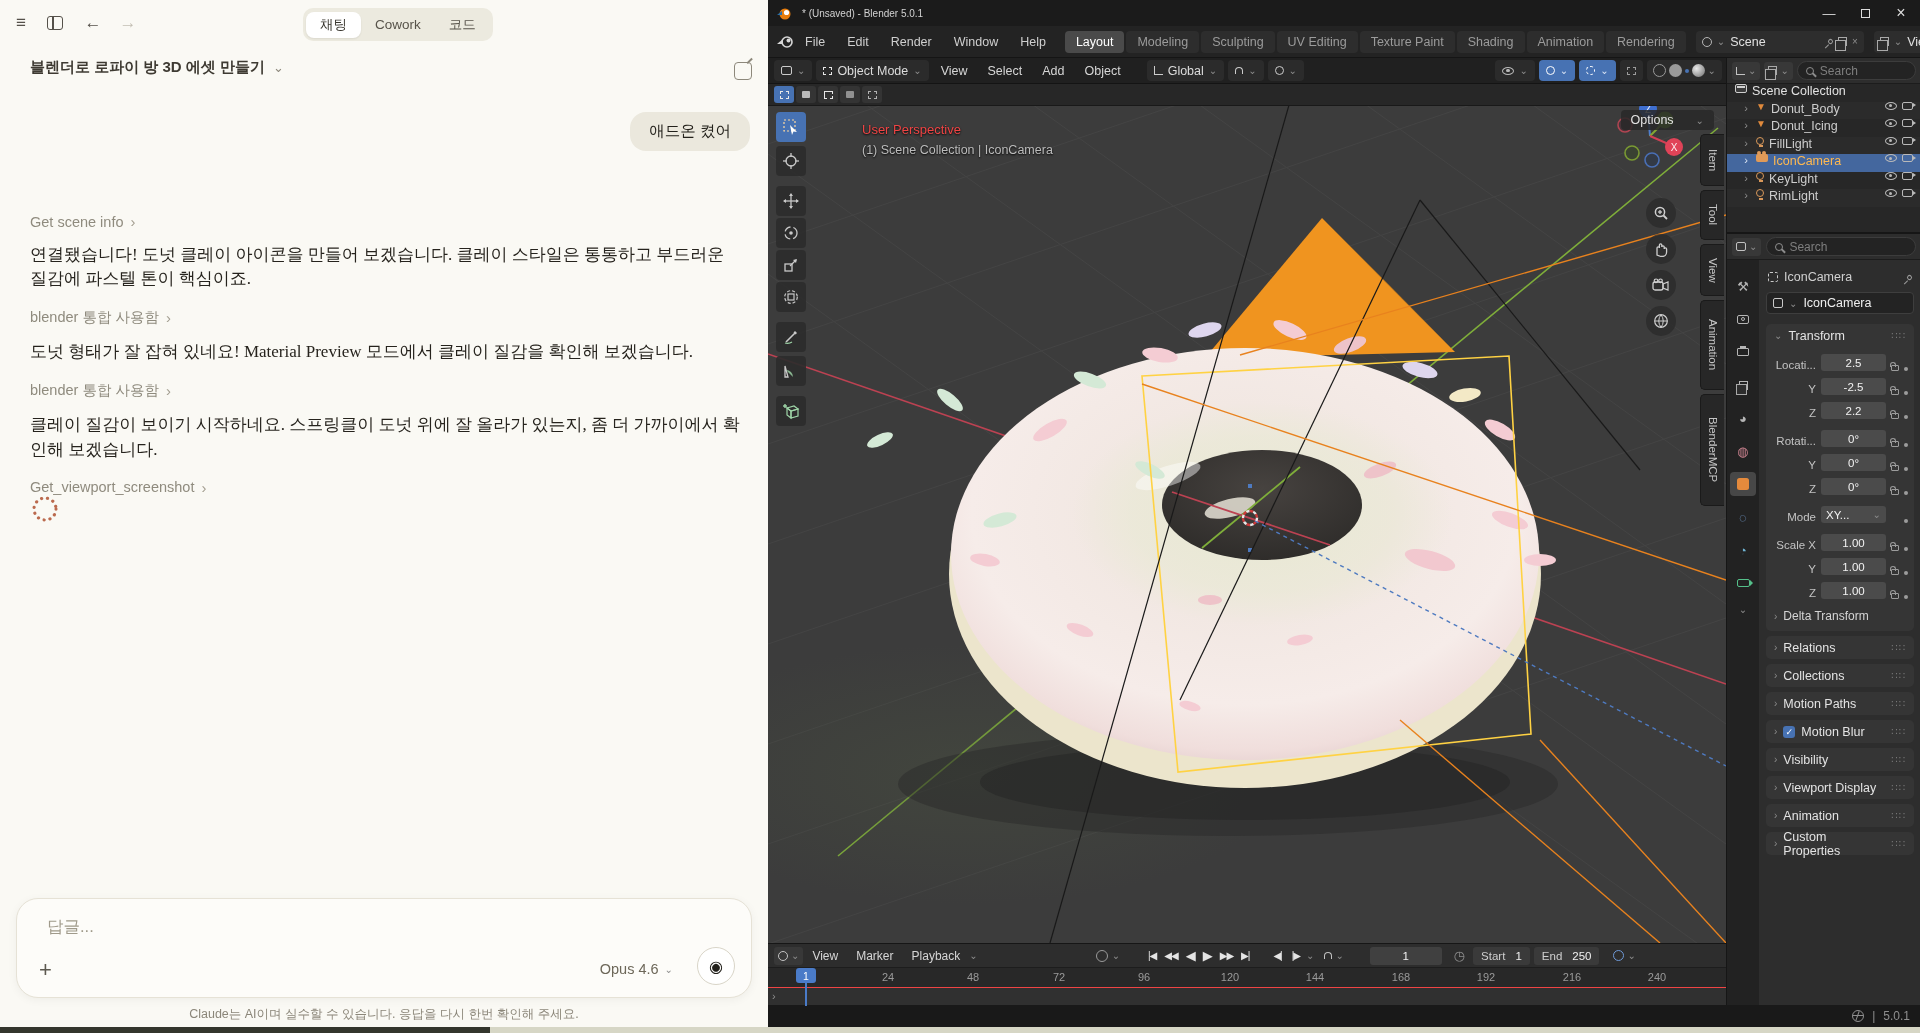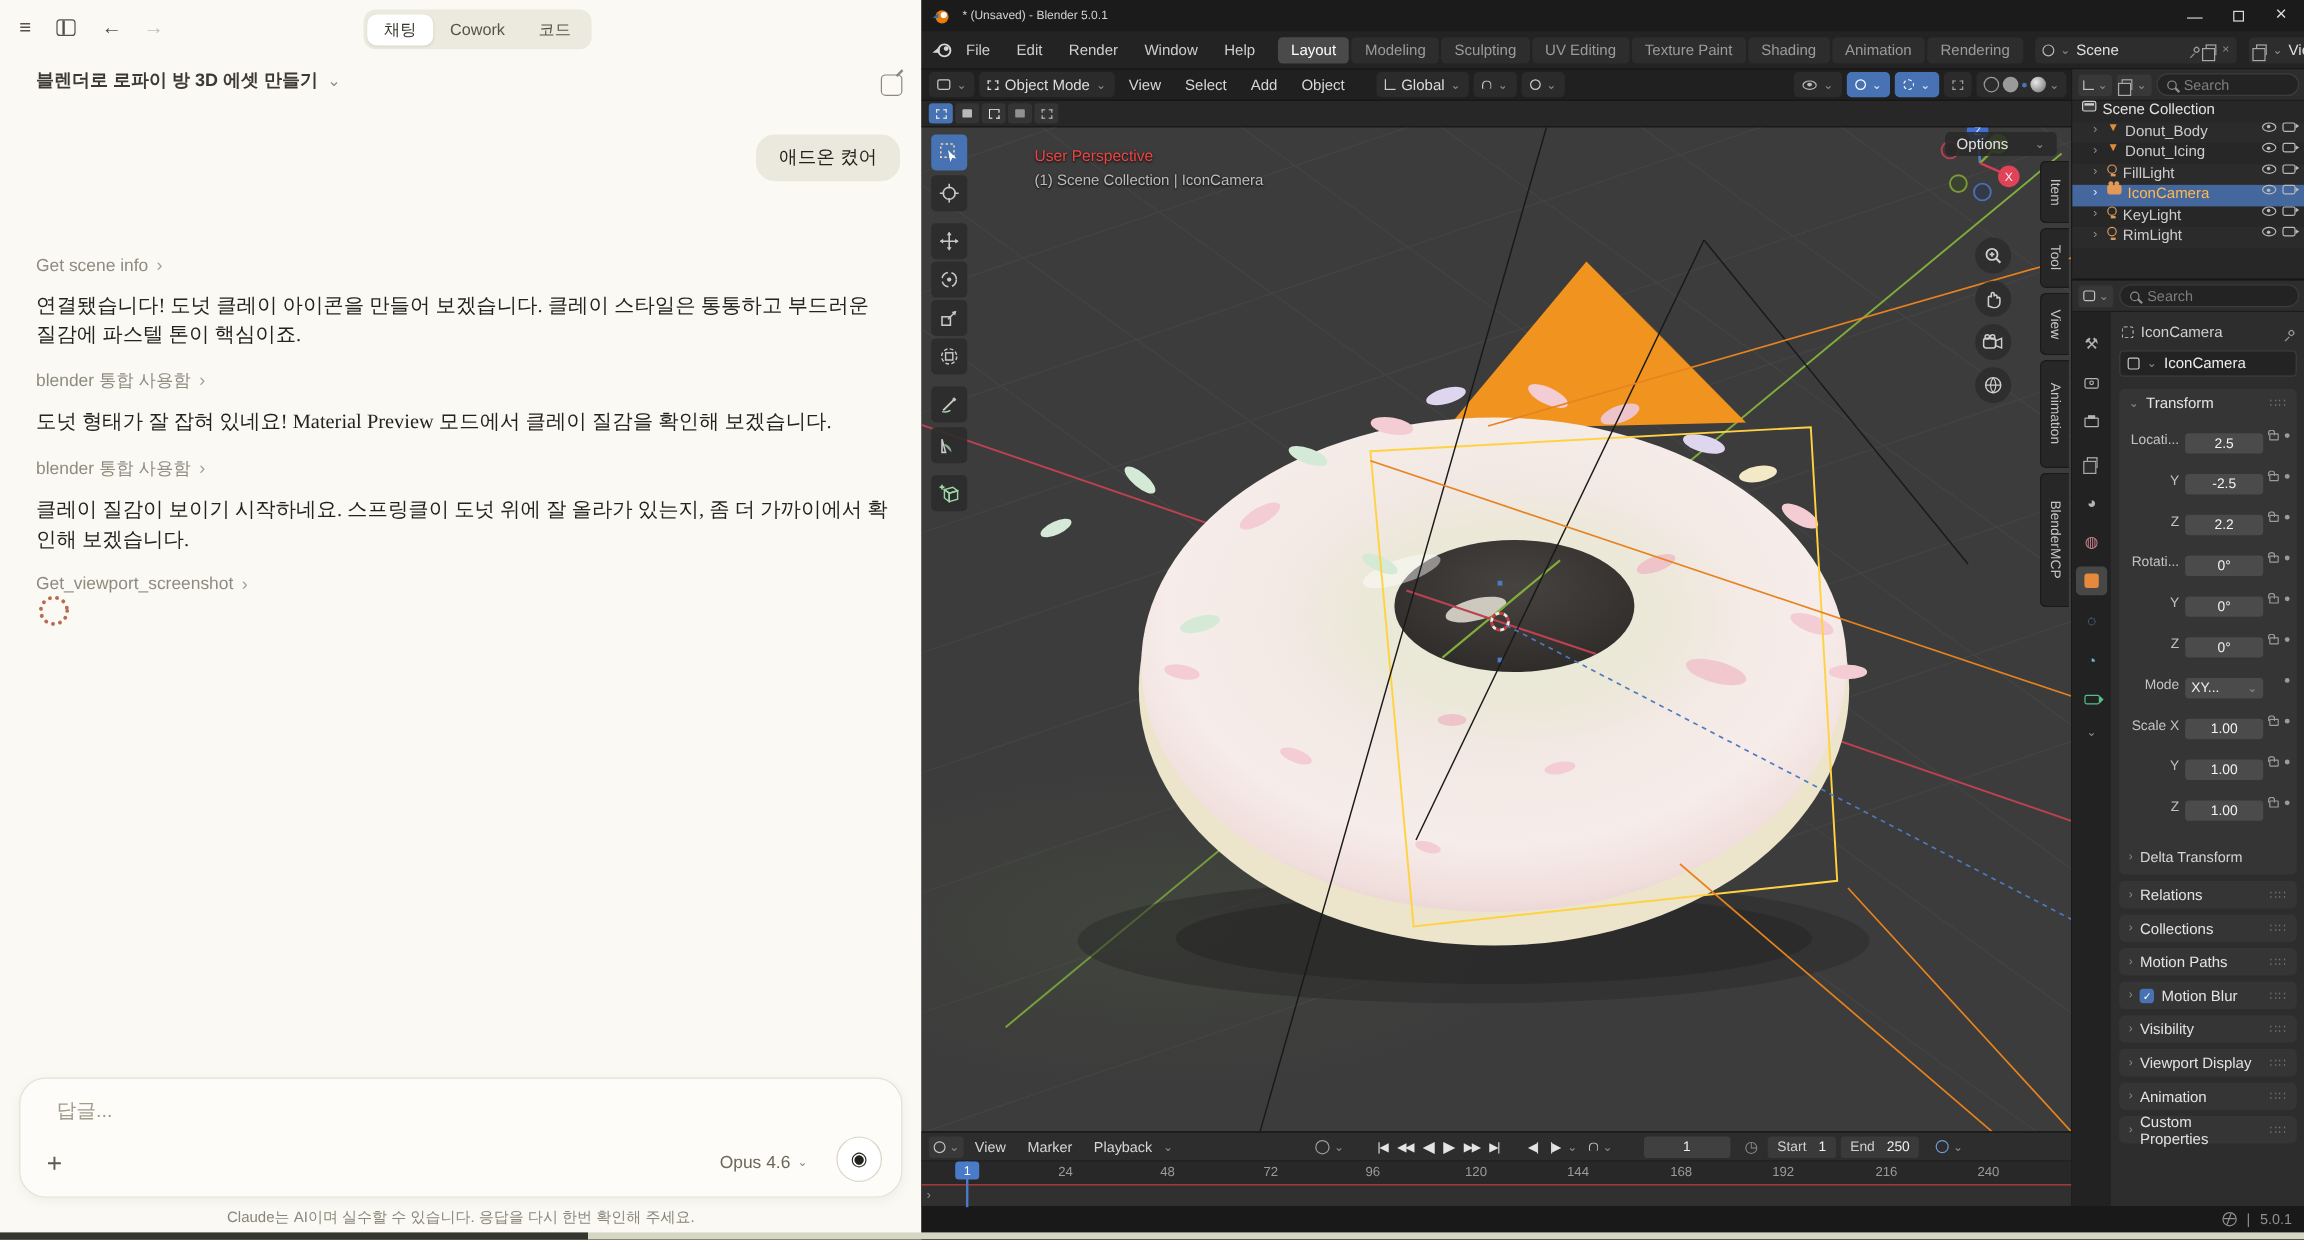--- a/index.html
+++ b/index.html
@@ -128,21 +128,21 @@
   .i-obj{width:12px;height:12px;border-radius:2.5px;background:#e58a3c}
   .i-cam{width:13px;height:8px;border:1.4px solid #55c08a;border-radius:2px;position:relative}
   .i-cam::before{content:"";position:absolute;right:-4px;top:0;border-left:3.5px solid #55c08a;border-top:3px solid transparent;border-bottom:3px solid transparent}
   .p-body{position:absolute;left:32px;top:26px;right:0;bottom:0;padding:8px 7px 0 7px;overflow:hidden}
   .p-crumb{display:flex;align-items:center;gap:6px;font-size:12.5px;color:#d0d0d0;padding:2px 2px 8px}
   .sqicn{width:10px;height:10px;border:1.4px dashed #c9c9c9;border-radius:2px}
   .p-name{display:flex;align-items:center;gap:6px;background:#232323;border:1px solid #3e3e3e;border-radius:4px;height:22px;padding:0 6px;font-size:12.5px;color:#efefef;margin-bottom:10px}
   .panel{background:#353535;border-radius:5px;margin-bottom:5px}
   .panel-h{display:flex;align-items:center;gap:6px;height:23px;padding:0 8px;font-size:12.5px;color:#e3e3e3;cursor:pointer}
   .panel-h .dots{margin-left:auto;color:#777;font-size:10px;letter-spacing:1px}
-  .trow{display:flex;align-items:flex-start;height:20px;margin:14px 6px;gap:5px}
+  .trow{display:flex;align-items:flex-end;height:20px;margin:4px 6px;gap:5px}
   .tlabel{width:44px;text-align:right;font-size:11.5px;color:#c3c3c3;flex:0 0 auto;white-space:nowrap;overflow:hidden}
   .tfield{flex:1;background:#4b4b4b;border-radius:3px;height:17px;display:flex;align-items:center;justify-content:center;font-size:11.5px;color:#f2f2f2;cursor:pointer}
   .tfield.dd{justify-content:space-between;padding:0 5px}
   .lock{width:8px;height:6px;border:1.2px solid #9c9c9c;border-radius:1px;position:relative;flex:0 0 auto}
   .lock::before{content:"";position:absolute;left:-2px;top:-4.5px;width:4px;height:4px;border:1.2px solid #9c9c9c;border-bottom:none;border-radius:3px 3px 0 0}
   .adot{width:4px;height:4px;border-radius:50%;background:#9c9c9c;flex:0 0 auto}
   .subrow{display:flex;align-items:center;gap:6px;font-size:12px;color:#d5d5d5;padding:6px 8px 8px}
   .chk{width:12px;height:12px;background:#4772b3;border-radius:3px;color:#fff;font-size:9px;display:flex;align-items:center;justify-content:center}
 
   

